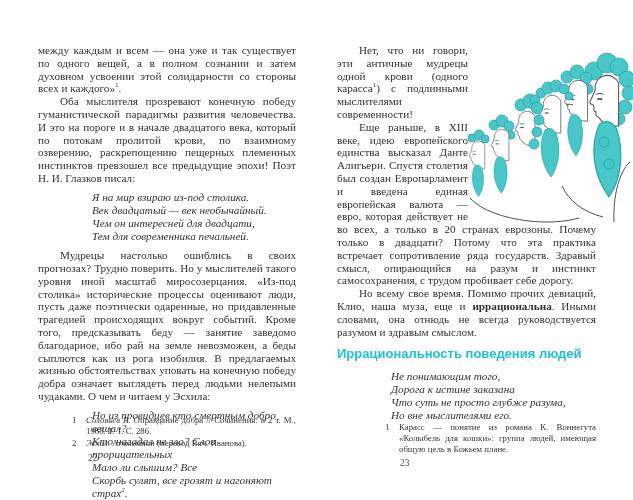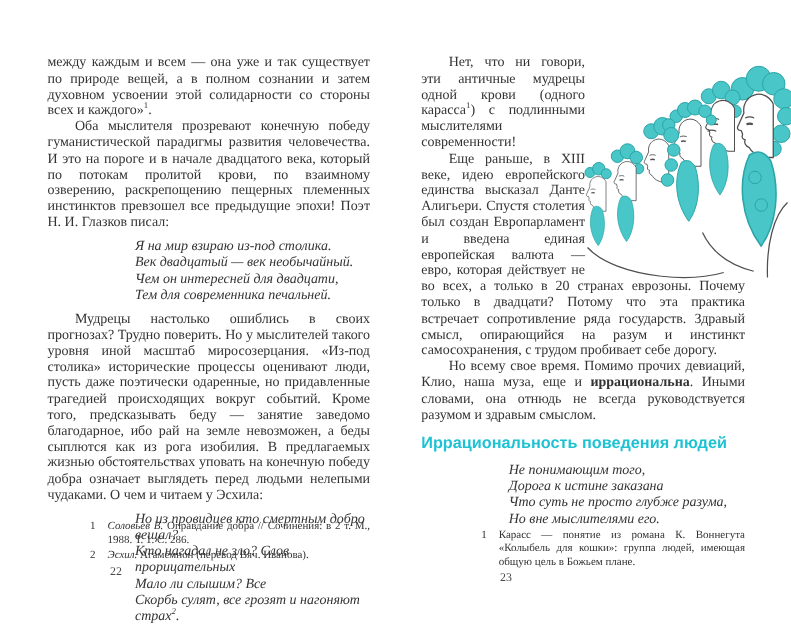--- a/index.html
+++ b/index.html
@@ -17,21 +17,21 @@
   }
   .page{
     position:absolute;top:44px;width:258px;
     font-size:11.2px;line-height:12.8px;text-align:justify;
     hyphens:auto;
   }
   .page-left{left:38px;height:456px;}
   .page-right{left:337px;width:259px;height:456px;}
   p{margin:0;}
   .indent{text-indent:22px;}
-  .poem{font-style:italic;margin:6px 0 6px 70px;text-align:left;}
+  .poem{font-style:italic;margin:6px 0 6px 54px;text-align:left;}
   .poem div{line-height:13.1px;}
   sup{font-size:7px;line-height:0;}
   b{font-weight:bold;}
   .heading{
     font-family:"Liberation Sans", sans-serif;
     color:var(--heading-teal);font-weight:bold;
     font-size:13px;text-align:left;text-indent:0;
     margin:10px 0 9px 0;
   }
   .footnotes{position:absolute;left:0;right:0;font-size:8.8px;line-height:11.2px;text-align:justify;}
@@ -46,21 +46,21 @@
   .page-right .pagenum{left:63px;top:413px;}
   .illu-float{float:right;width:128px;height:178px;}
   .illu{position:absolute;left:128px;top:-6px;width:172px;height:186px;}
   .curl,.beard{fill:var(--illustration-teal);stroke:var(--illustration-teal-dark);stroke-width:.8;}
   .stroke-only{fill:none;stroke:var(--outline);stroke-width:1;}
 </style>
 </head>
 <body>
 
 <div class="page page-left">
-  <p><span>между каждым и всем — она уже и так существует по природе вещей, а в полном сознании и затем духовном усвоении этой солидарности со стороны всех и каждого»</span><sup>1</sup><span>.</span></p>
+  <p><span>между каждым и всем — она уже и так существует по одного вещей, а в полном сознании и затем духовном усвоении этой солидарности со стороны всех и каждого»</span><sup>1</sup><span>.</span></p>
   <p class="indent">Оба мыслителя прозревают конечную победу гуманистической парадигмы развития человечества. И это на пороге и в начале двадцатого века, который по потокам пролитой крови, по взаимному озверению, раскрепощению пещерных племенных инстинктов превзошел все предыдущие эпохи! Поэт Н. И. Глазков писал:</p>
   <div class="poem">
     <div>Я на мир взираю из-под столика.</div>
     <div>Век двадцатый — век необычайный.</div>
     <div>Чем он интересней для двадцати,</div>
     <div>Тем для современника печальней.</div>
   </div>
   <p class="indent">Мудрецы настолько ошиблись в своих прогнозах? Трудно поверить. Но у мыслителей такого уровня иной масштаб миросозерцания. «Из-под столика» исторические процессы оценивают люди, пусть даже поэтически одаренные, но придавленные трагедией происходящих вокруг событий. Кроме того, предсказывать беду — занятие заведомо благодарное, ибо рай на земле невозможен, а беды сыплются как из рога изобилия. В предлагаемых жизнью обстоятельствах уповать на конечную победу добра означает выглядеть перед людьми нелепыми чудаками. О чем и читаем у Эсхила:</p>
   <div class="poem">
     <div>Но из провидцев кто смертным добро вещал?</div>

